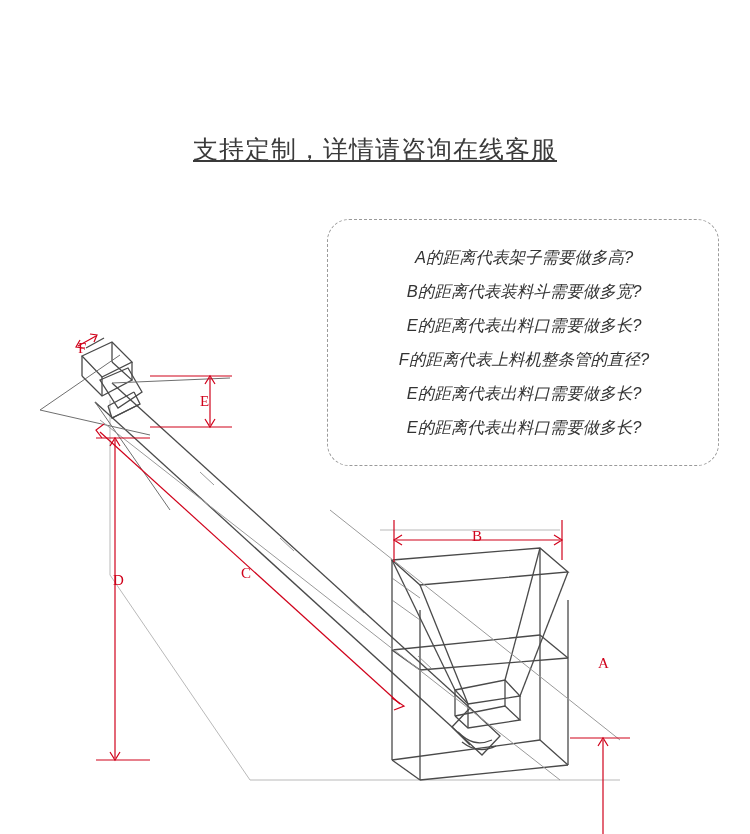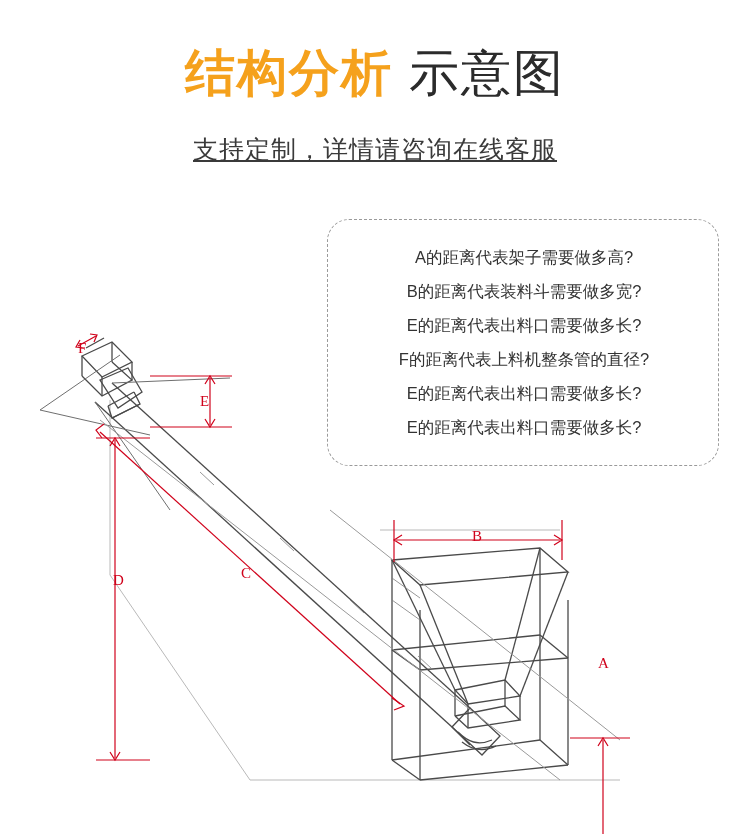--- a/index.html
+++ b/index.html
@@ -54,20 +54,21 @@
   .legend-box {
     position: absolute;
     left: 327px;
     top: 219px;
     width: 392px;
     height: 247px;
     border: 1px dashed #9a9a9a;
     border-radius: 22px;
     box-sizing: border-box;
     background: rgba(255,255,255,0.9);
+    font-style: italic;
   }
   .legend-list {
     position: absolute;
     left: 0;
     top: 20px;
     width: 392px;
     text-align: center;
   }
   .legend-item {
     font-size: 16.5px;
@@ -88,24 +89,20 @@
     color: #d0021b;
     font-size: 15px;
     font-family: "Liberation Serif", serif;
   }
 </style>
 </head>
 <body>
 
 <div class="page">
 
-  <div class="title">
-    <span class="accent">结构分析</span>
-    <span class="plain">示意图</span>
-  </div>
   <div class="subtitle">支持定制，详情请咨询在线客服</div>
 
   <div class="legend-box">
     <div class="legend-list">
       <div class="legend-item">A的距离代表架子需要做多高?</div>
       <div class="legend-item">B的距离代表装料斗需要做多宽?</div>
       <div class="legend-item">E的距离代表出料口需要做多长?</div>
       <div class="legend-item">F的距离代表上料机整条管的直径?</div>
       <div class="legend-item">E的距离代表出料口需要做多长?</div>
       <div class="legend-item">E的距离代表出料口需要做多长?</div>

